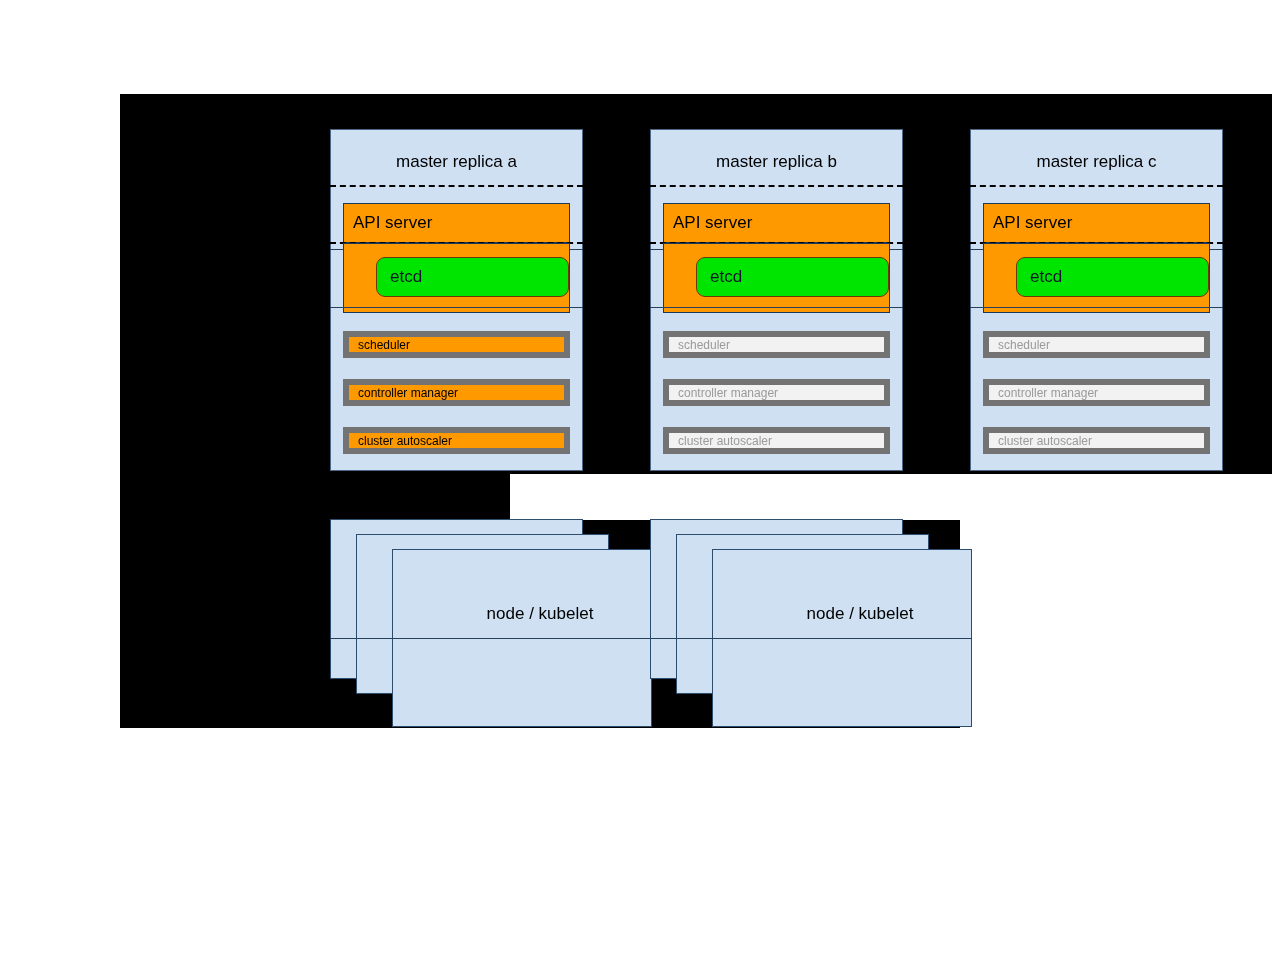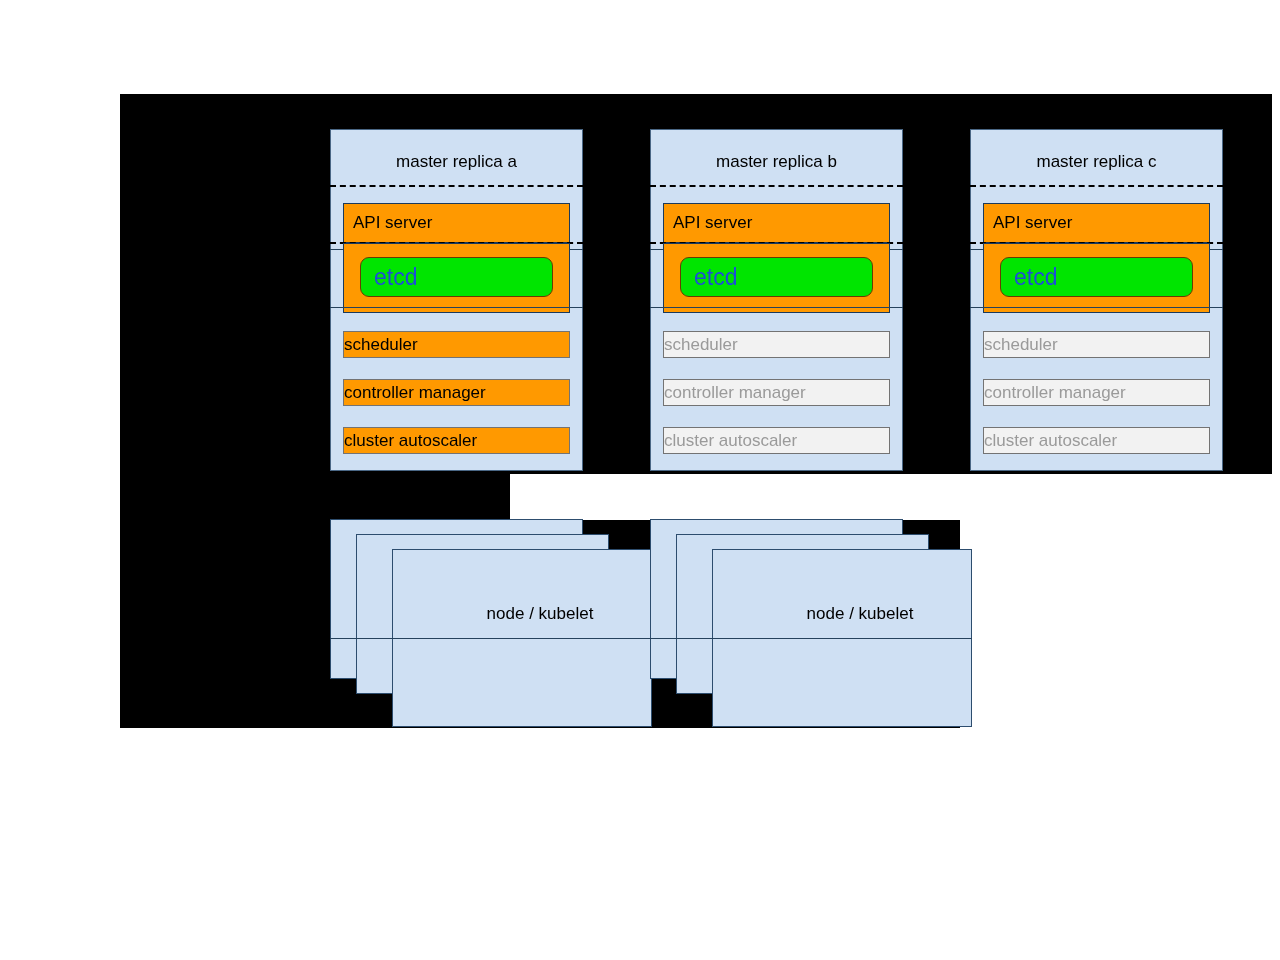--- a/index.html
+++ b/index.html
@@ -59,25 +59,26 @@
     text-align: center;
     font-size: 17px;
     color: #000000;
     line-height: 20px;
   }
 
   
   .comp {
     position: absolute;
     box-sizing: border-box;
-    border: 1px solid #737373;
-    font-size: 17px;
+    border: 6px solid #737373;
+    font-size: 12px;
     line-height: 1;
     display: flex;
     align-items: center;
+    padding-left: 9px;
   }
   .comp.active {
     background: #ff9900;
     color: #000000;
   }
   .comp.inactive {
     background: #f2f2f2;
     color: #9a9a9a;
   }
 
@@ -100,25 +101,26 @@
     background: #ff9900;
     border: 1px solid #1b3a5c;
   }
   
   .etcd {
     position: absolute;
     box-sizing: border-box;
     background: #00e500;
     border: 1px solid #6b3a00;
     border-radius: 9px;
-    font-size: 23px;
+    font-size: 17px;
     display: flex;
     align-items: center;
     padding-left: 13px;
-    color: #1d4ed8;
+    color: #0f172a;
+    margin-left: 16px;
   }
 
   
   .nodecard {
     position: absolute;
     box-sizing: border-box;
     background: #cfe0f3;
     border: 1px solid #2d4d6e;
   }
   .nodecard.front {

